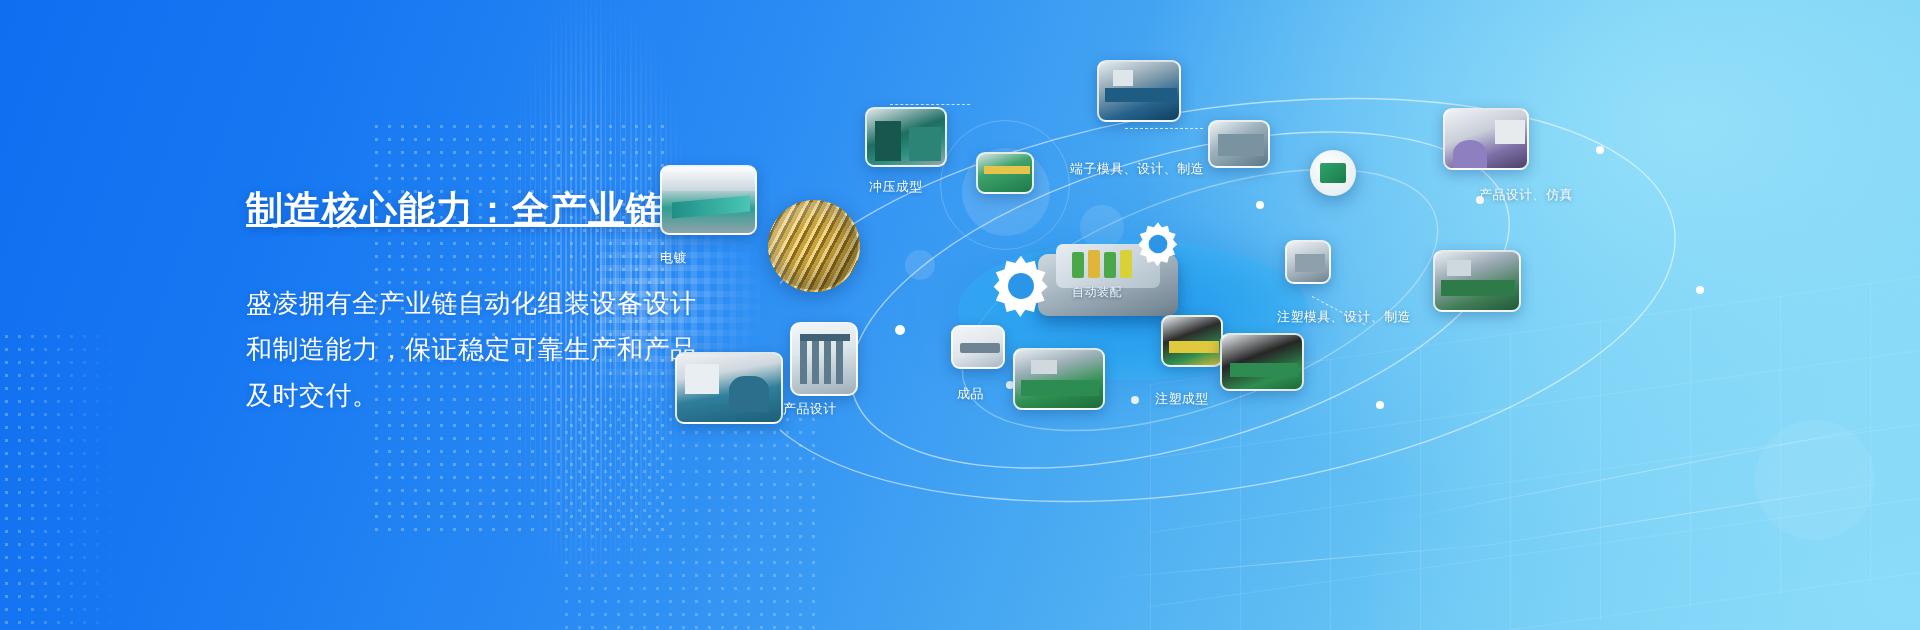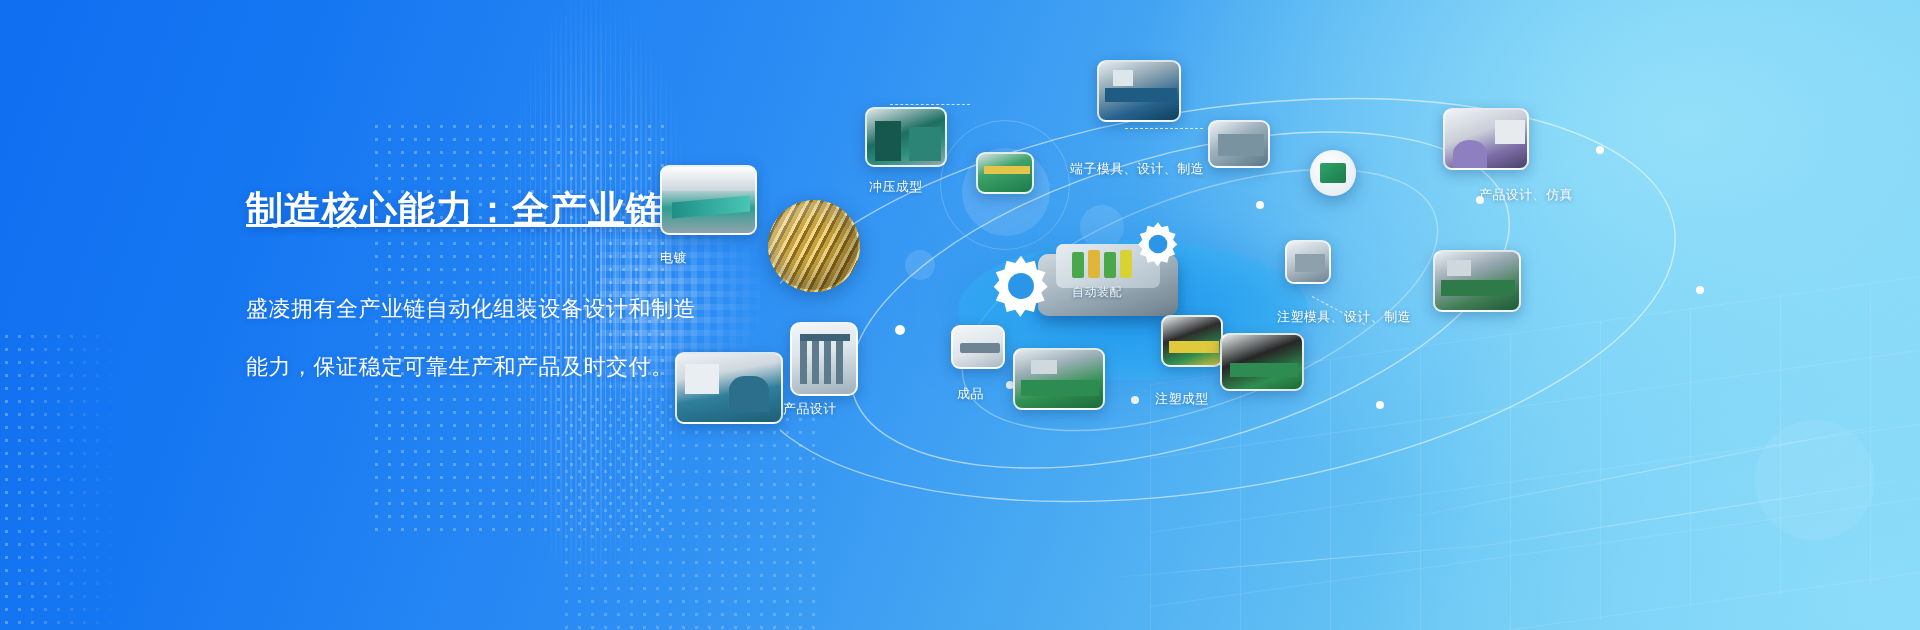--- a/index.html
+++ b/index.html
@@ -54,21 +54,21 @@
   .copy{ position:absolute; left:246px; top:185px; width:470px; }
   .title{
     font-size:37px; font-weight:700; color:#fff; letter-spacing:1px;
     text-shadow:0 2px 10px rgba(0,40,120,.30); white-space:nowrap;text-decoration:underline;
   }
   .subtitle{
     margin-top:13px; font-size:21px; color:#ffffff; letter-spacing:3.2px;
     font-weight:400; white-space:nowrap; opacity:.97;
   }
   .desc{
-    margin-top:45px; font-size:22px; line-height:58px; color:#ffffff;
+    margin-top:45px; font-size:26px; line-height:46px; color:#ffffff;
     letter-spacing:.5px; text-shadow:0 1px 6px rgba(0,40,120,.22);
   }
 
   
   .diagram{ position:absolute; left:780px; top:0; width:1140px; height:630px; }
 
   .orbit-svg{ position:absolute; inset:0; width:1140px; height:630px; }
 
   .hub{
     position:absolute; left:178px; top:240px; width:350px; height:140px;

